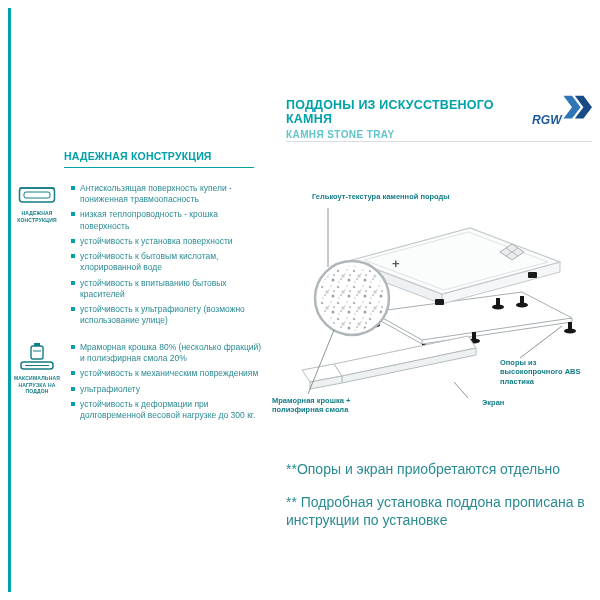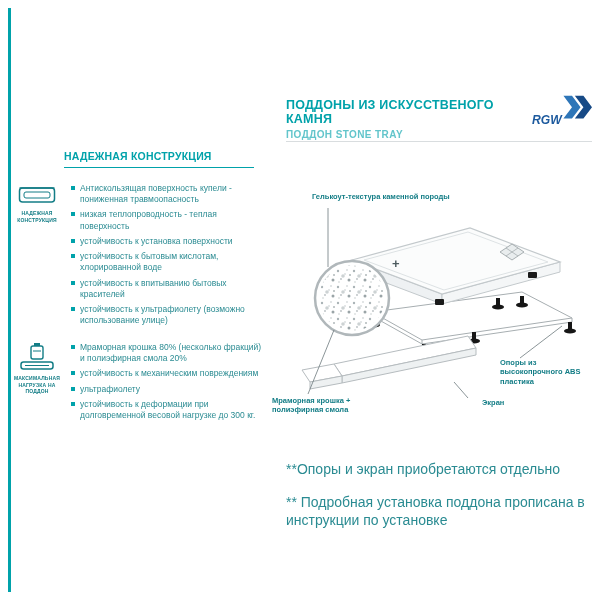--- a/index.html
+++ b/index.html
@@ -45,21 +45,21 @@
 </style>
 </head>
 <body>
 
 <div class="page">
 
   <div class="accent-bar"></div>
 
   <div class="masthead-titles">
     <h1 class="page-title">ПОДДОНЫ ИЗ ИСКУССТВЕНОГО КАМНЯ</h1>
-    <div class="page-subtitle">ПОДДОН STONE TRAY</div>
+    <div class="page-subtitle">КАМНЯ STONE TRAY</div>
   </div>
 
   <div class="logo">
     <svg width="60" height="40" viewBox="0 0 84 44">
       <polygon points="44,2 56,2 68,18 56,34 44,34 56,18" fill="#2e76b8"></polygon>
       <polygon points="60,2 72,2 84,18 72,34 60,34 72,18" fill="#174a86"></polygon>
       <text x="0" y="41" font-size="17" font-weight="700" font-style="italic" fill="#1d5a9e" font-family="Liberation Sans, sans-serif">RGW</text>
     </svg>
   </div>
 
@@ -71,21 +71,21 @@
     <div class="badge">
       <svg width="38" height="24" viewBox="0 0 38 24">
         <rect x="1.5" y="5" width="35" height="14" rx="3" fill="none" stroke="#137d86" stroke-width="1.5"></rect>
         <rect x="6" y="9" width="26" height="6" rx="2" fill="none" stroke="#137d86" stroke-width="1"></rect>
         <line x1="1.5" y1="5" x2="36.5" y2="5" stroke="#137d86" stroke-width="1.5"></line>
       </svg>
       <div class="badge-label">НАДЕЖНАЯ КОНСТРУКЦИЯ</div>
     </div>
     <ul class="feature-list">
         <li>Антискользящая поверхность купели - пониженная травмоопасность</li>
-        <li>низкая теплопроводность - теплая поверхность</li>
+        <li>низкая теплопроводность - крошка поверхность</li>
         <li>устойчивость к установка поверхности</li>
         <li>устойчивость к бытовым кислотам, хлорированной воде</li>
         <li>устойчивость к впитыванию бытовых красителей</li>
         <li>устойчивость к ультрафиолету (возможно использование улице)</li>
       </ul>
   </div>
 
   <div class="feature-group g2">
     <div class="badge">
       <svg width="36" height="30" viewBox="0 0 36 30">

